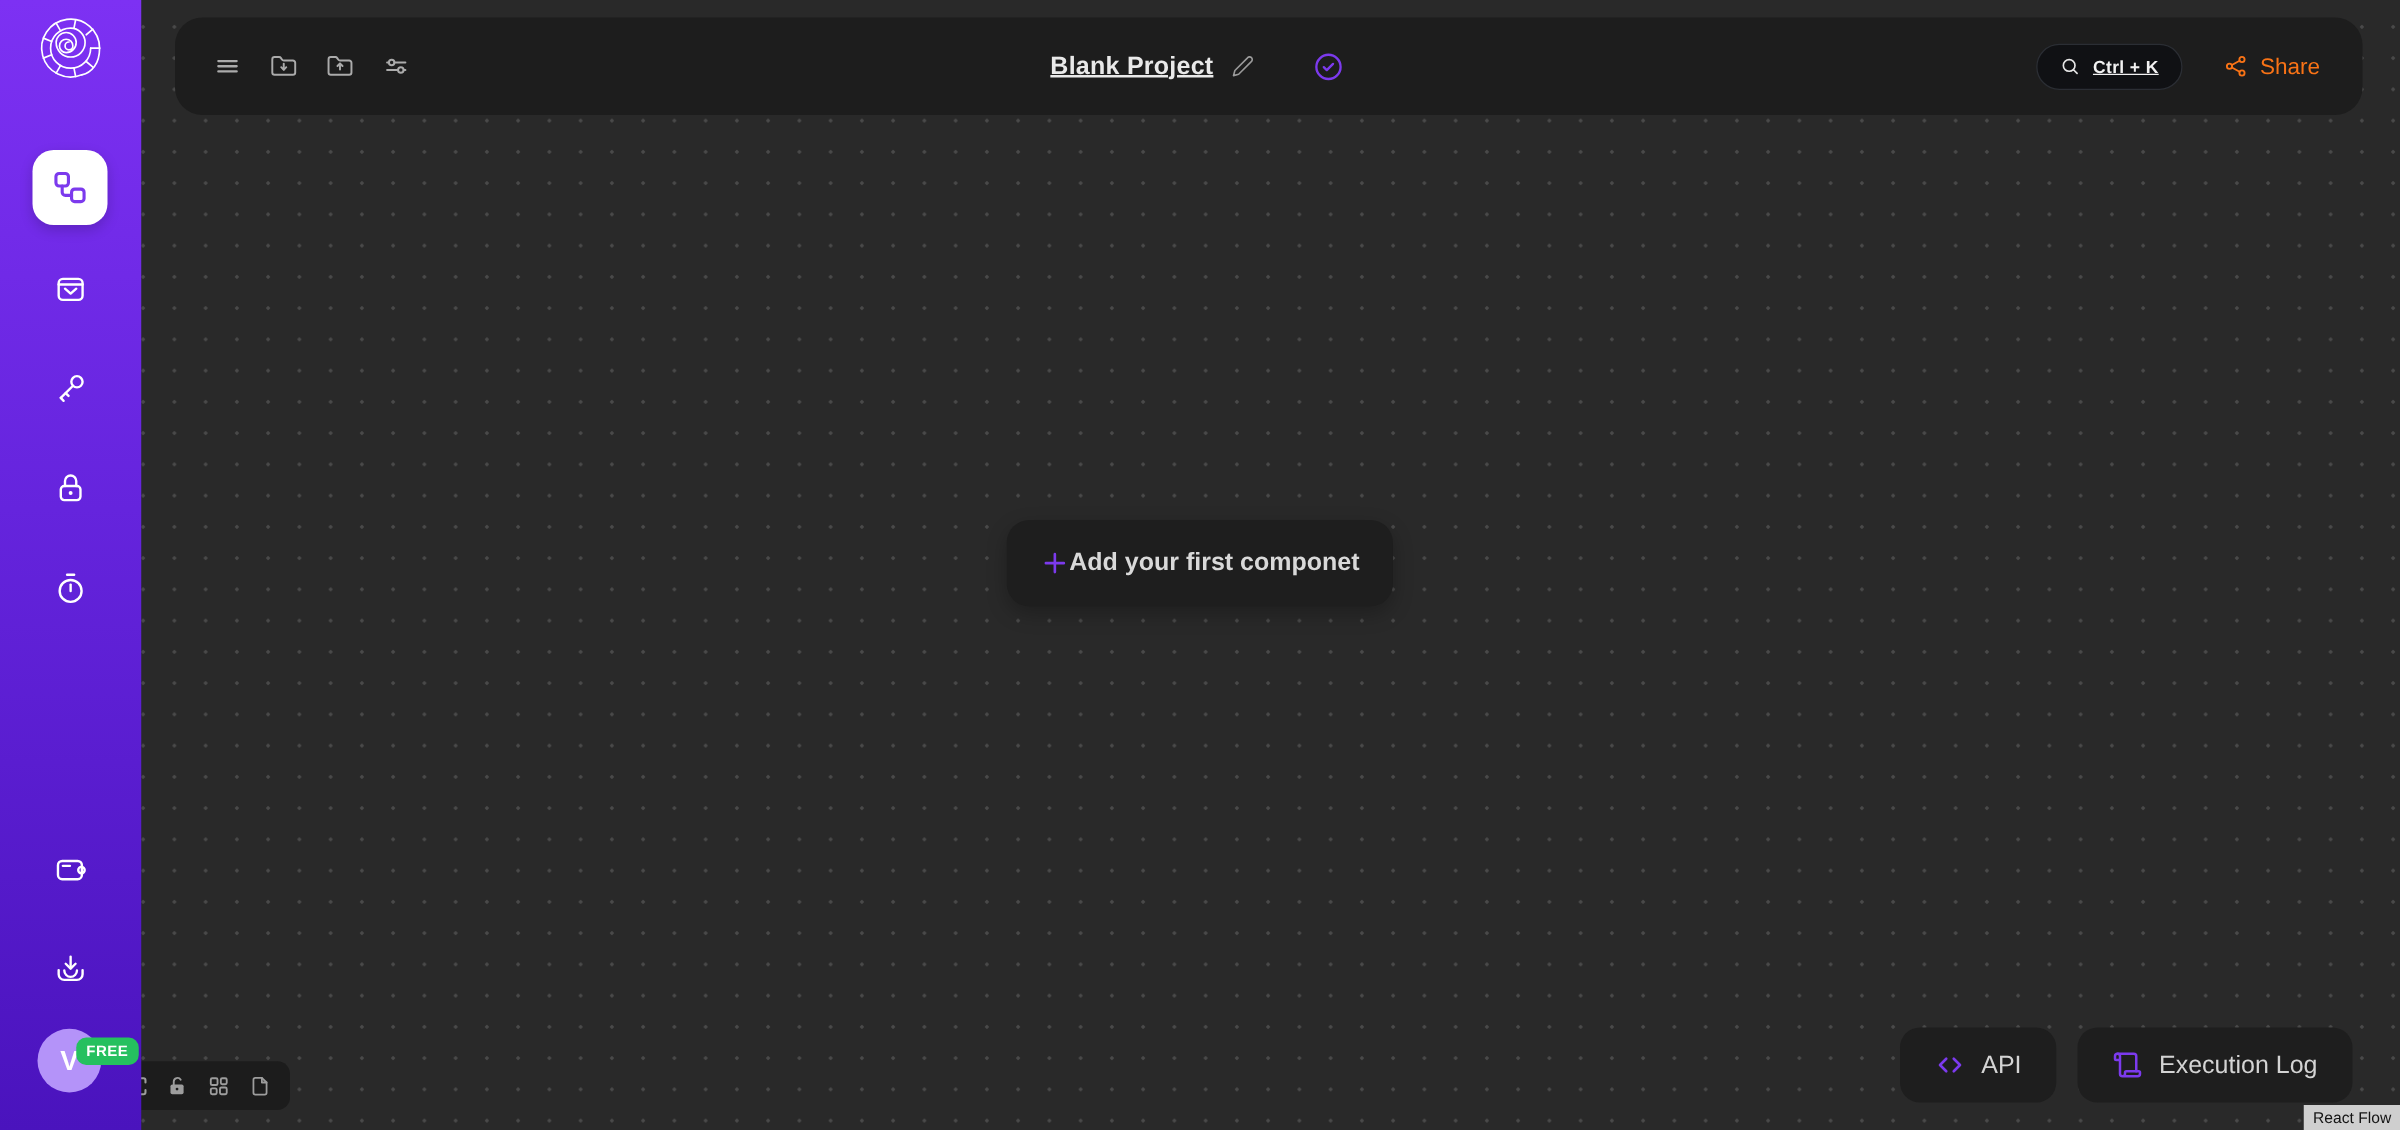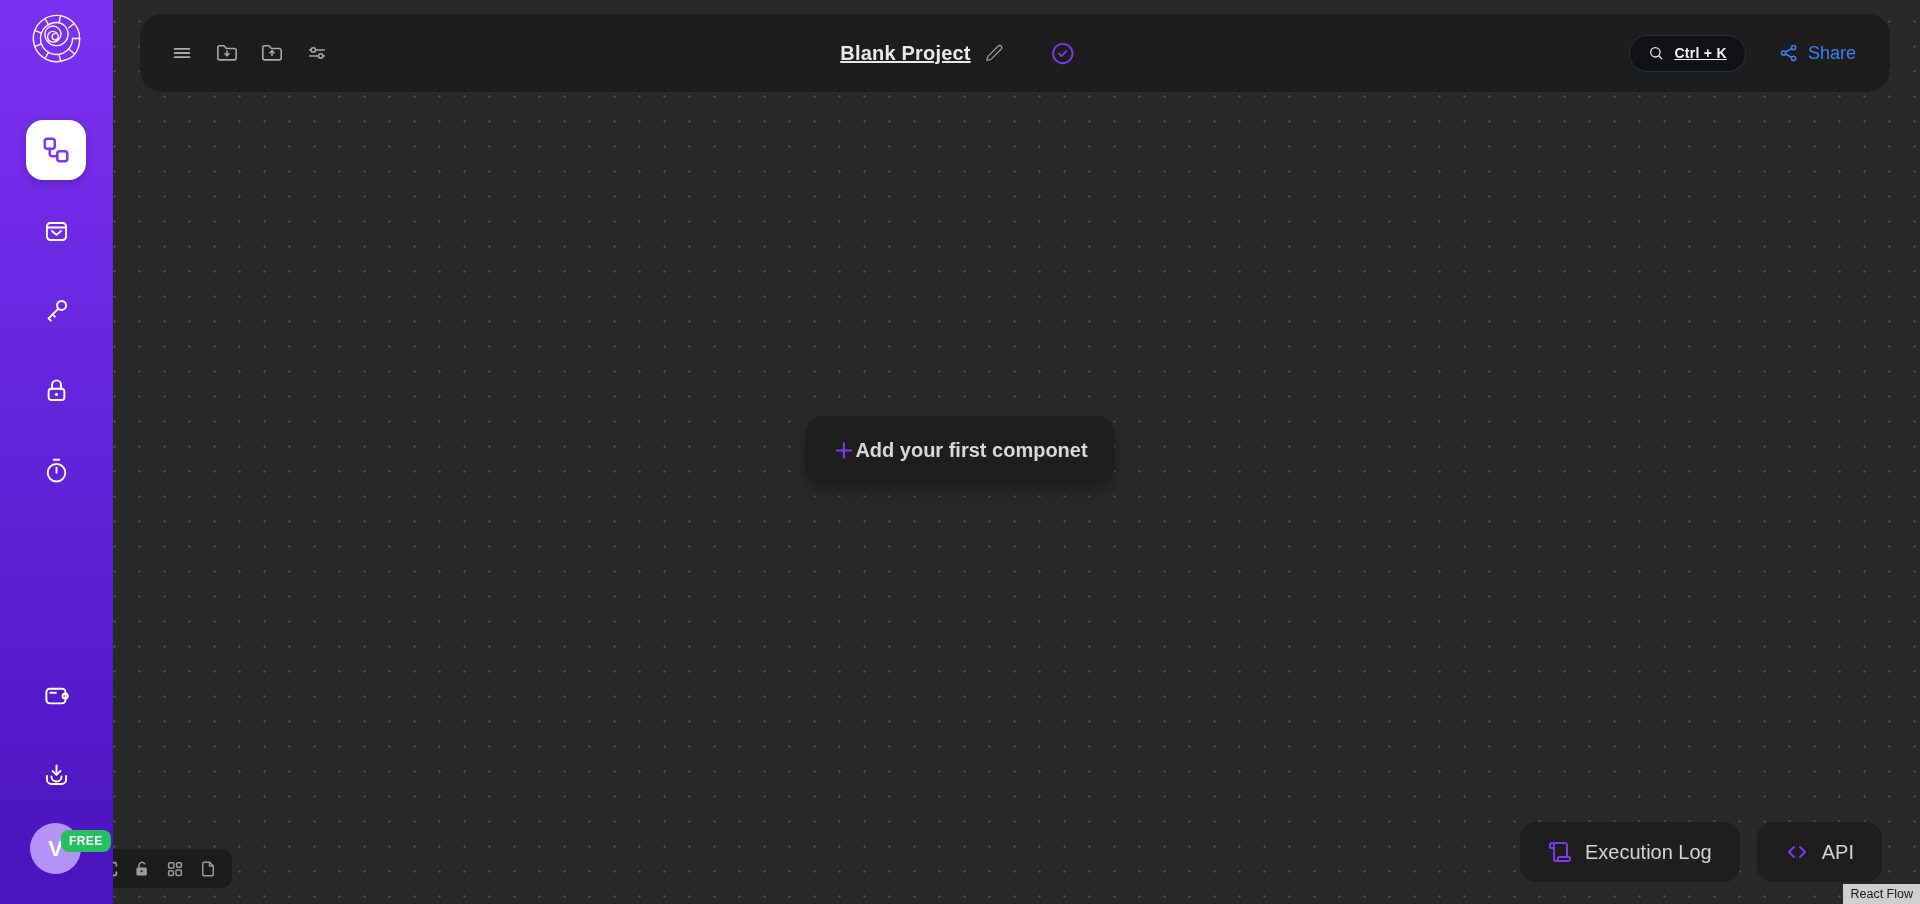--- a/index.html
+++ b/index.html
@@ -39,21 +39,21 @@
   .doc-title { color:#e9e9e9; font-size:20px; font-weight:700; letter-spacing:.2px;text-decoration:underline; }
   .pencil { width:18px; height:18px; color:#9a9a9a; margin-left:15px; cursor:pointer; }
   .pencil svg { width:100%; height:100%; }
   .status-check { width:25px; height:25px; color:#7c3aed; margin-left:47px; cursor:pointer; }
   .status-check svg { width:100%; height:100%; }
   .tb-right { position:absolute; right:34px; display:flex; align-items:center; }
   .search-pill { display:flex; align-items:center; gap:10px; height:37px; padding:0 18px;
     background:#101114; border:1px solid #2b2e34; border-radius:19px; cursor:pointer; }
   .search-pill svg { width:16px; height:16px; color:#e5e5e5; }
   .search-pill span { color:#f2f2f2; font-size:14px; font-weight:700; letter-spacing:.3px;text-decoration:underline; }
-  .share-btn { display:flex; align-items:center; gap:9px; margin-left:33px; color:#3b82f6;
+  .share-btn { display:flex; align-items:center; gap:9px; margin-left:33px; color:#f97316;
     cursor:pointer; }
   .share-btn svg { width:20px; height:20px; }
   .share-btn span { font-size:18px; font-weight:500; }
 
   
   .add-first { position:absolute; left:50%; top:416px; transform:translateX(-50%);
     height:69px; padding:0 27px; background:#1e1e1e; border-radius:18px; display:flex;
     align-items:center; gap:0; cursor:pointer; box-shadow:0 6px 16px rgba(0,0,0,.25); }
   .add-first .plus { width:23px; height:23px; color:#7c3aed; }
   .add-first .plus svg { width:100%; height:100%; }
@@ -262,33 +262,33 @@
       <svg viewBox="0 0 24 24" fill="none" stroke="currentColor" stroke-width="1.9" stroke-linecap="round" stroke-linejoin="round">
         <path d="M14 3H7a2 2 0 0 0-2 2v14a2 2 0 0 0 2 2h10a2 2 0 0 0 2-2V8z"></path>
         <path d="M14 3v5h5"></path>
       </svg>
     </div>
   </div>
 
   <div class="bottom-actions">
     <div class="action-btn">
       <div class="a-icon">
+        <svg viewBox="0 0 24 24" fill="none" stroke="currentColor" stroke-width="2.1" stroke-linecap="round" stroke-linejoin="round">
+          <path d="m9 7-5 5 5 5"></path>
+          <path d="m15 7 5 5-5 5"></path>
+        </svg>
+      </div>
+      <span>API</span>
+    </div>
+    <div class="action-btn">
+      <div class="a-icon">
         <svg viewBox="0 0 24 24" fill="none" stroke="currentColor" stroke-width="2" stroke-linecap="round" stroke-linejoin="round">
           <path d="M19 17V5a2 2 0 0 0-2-2H4"></path>
           <path d="M8 21h12a2 2 0 0 0 2-2v-1a1 1 0 0 0-1-1H11a1 1 0 0 0-1 1v1a2 2 0 1 1-4 0V5a2 2 0 1 0-4 0v2a1 1 0 0 0 1 1h3"></path>
         </svg>
       </div>
       <span>Execution Log</span>
     </div>
-    <div class="action-btn">
-      <div class="a-icon">
-        <svg viewBox="0 0 24 24" fill="none" stroke="currentColor" stroke-width="2.1" stroke-linecap="round" stroke-linejoin="round">
-          <path d="m9 7-5 5 5 5"></path>
-          <path d="m15 7 5 5-5 5"></path>
-        </svg>
-      </div>
-      <span>API</span>
-    </div>
   </div>
 
   <div class="attribution">React Flow</div>
 
 </div>
 
 </body></html>

